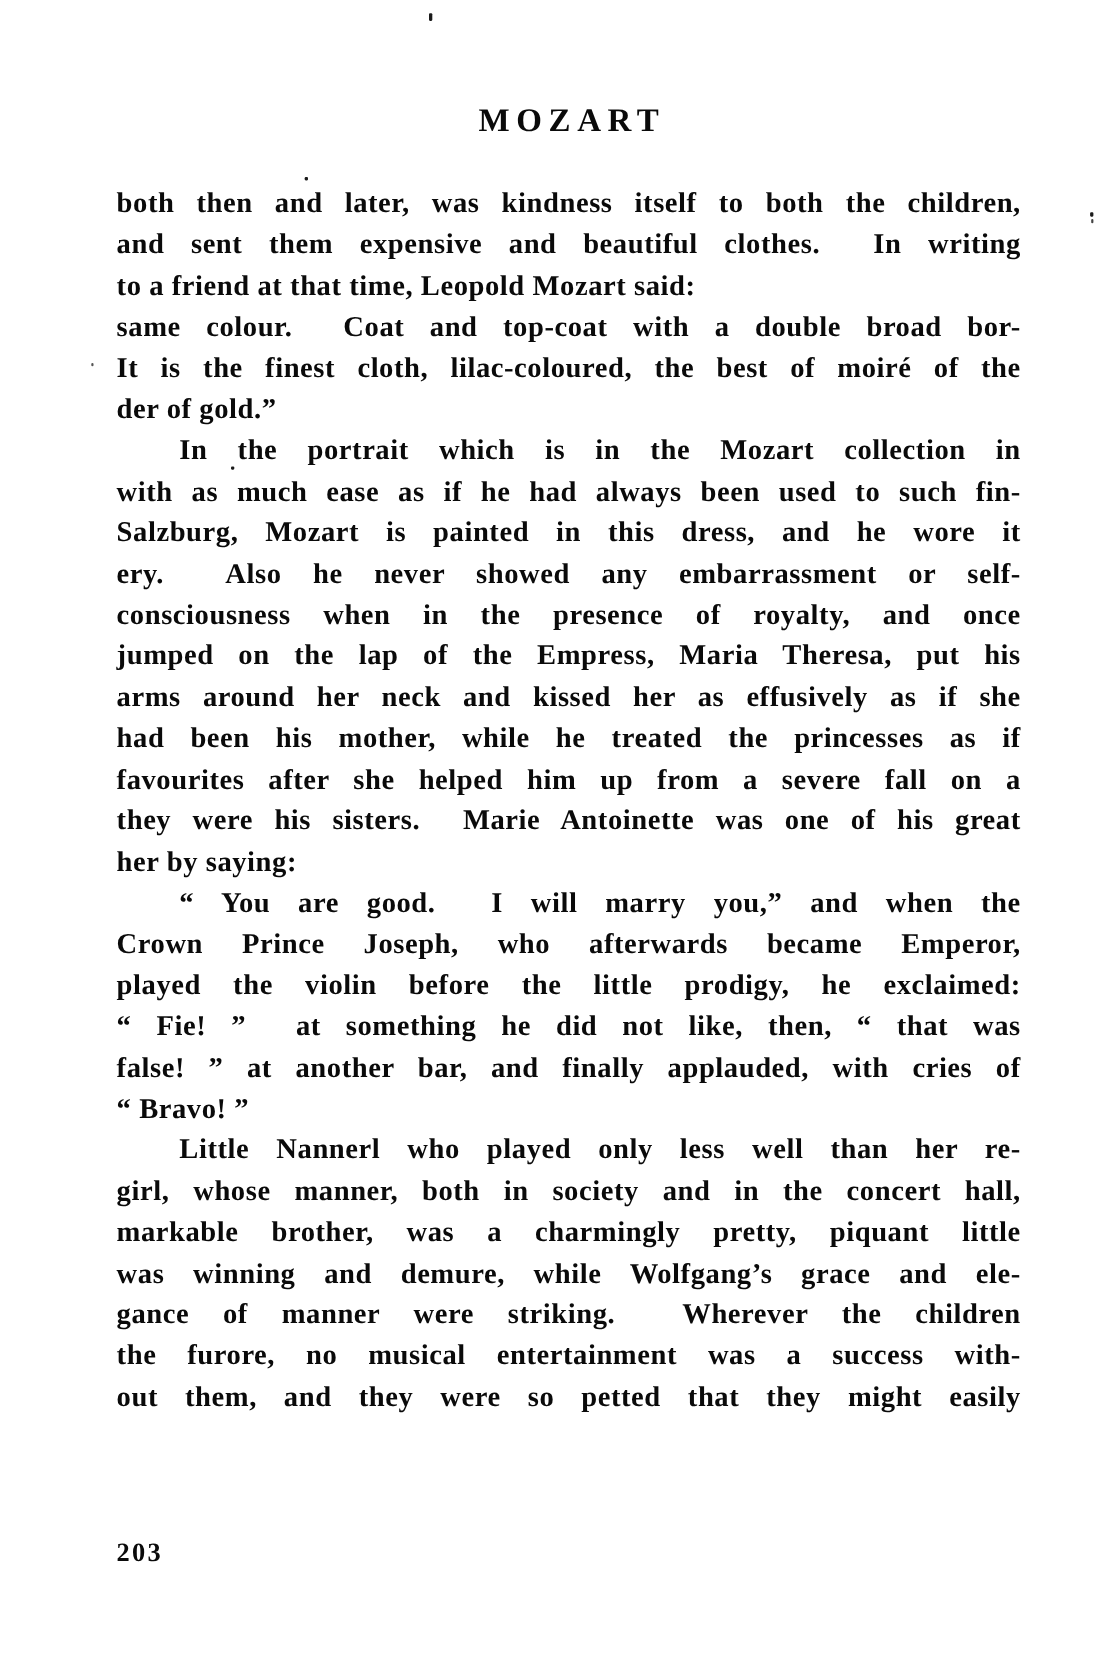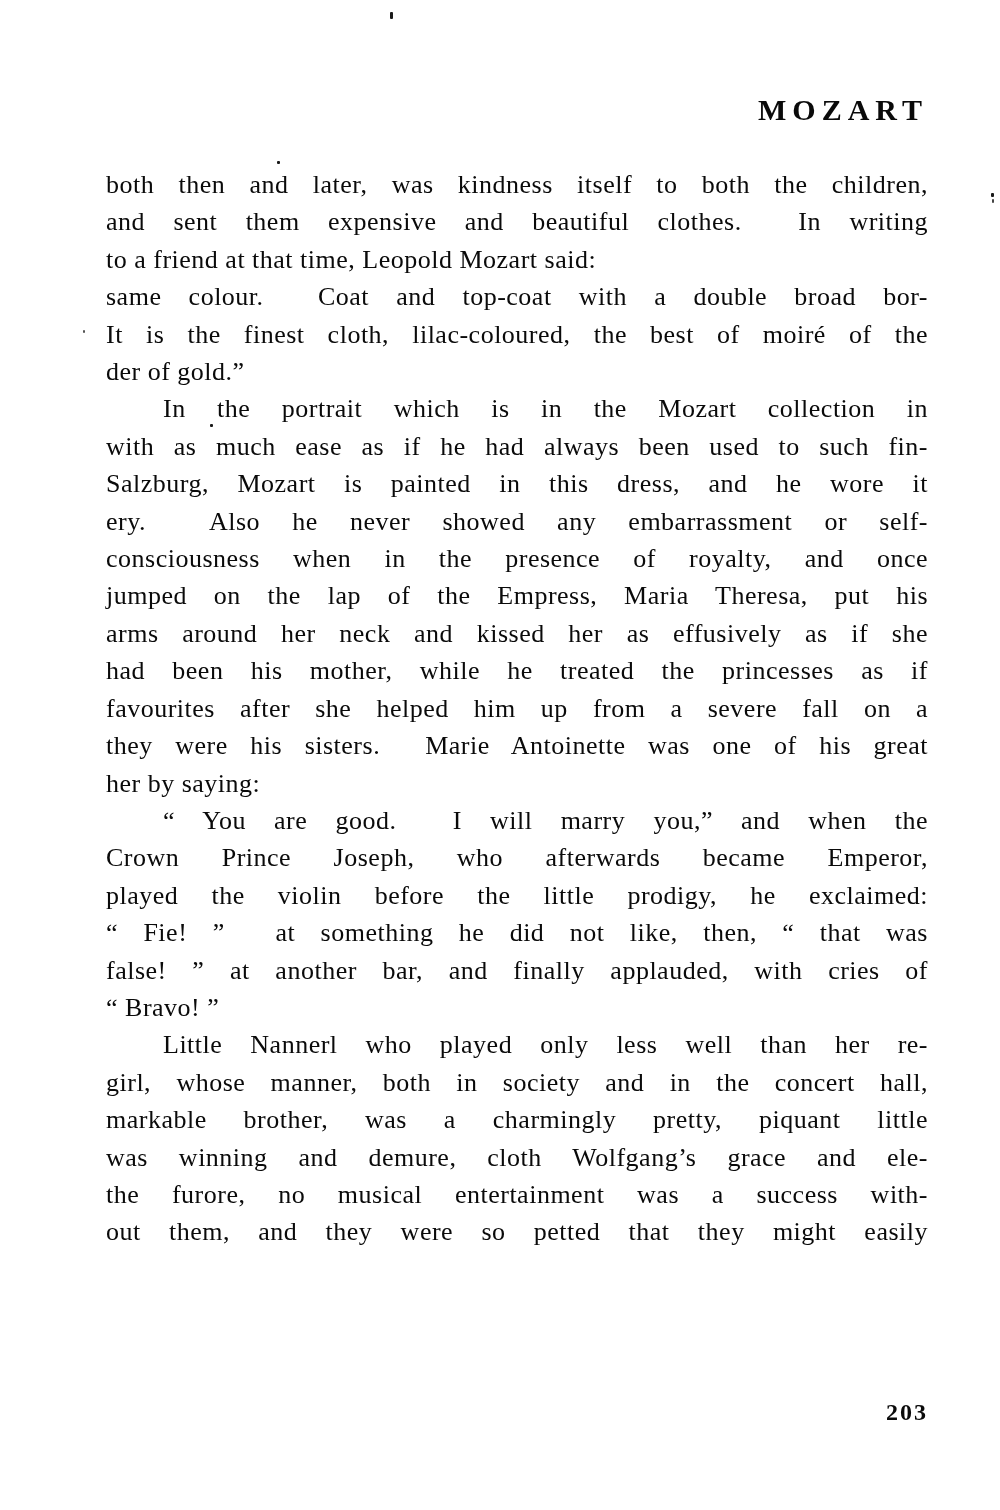--- a/index.html
+++ b/index.html
@@ -8,35 +8,35 @@
     width:1000px; height:1510px;
     background:var(--paper);
     font-family:"Liberation Serif","DejaVu Serif",serif;
   }
   .page {
     position:relative; width:1000px; height:1510px;
     background:var(--paper); overflow:hidden;
   }
   .title {
     position:absolute; top:92px; left:106px; width:822px; margin:0;
-    text-align:right; font-size:30px; line-height:36px; font-weight:bold;
+    text-align:center; font-size:30px; line-height:36px; font-weight:bold;
     letter-spacing:6px; text-indent:6px; color:var(--ink);
   }
   .text-column {
     position:absolute; top:166px; left:106px; width:822px;
-    font-size:26px; line-height:37.4px; font-weight:normal;
+    font-size:26px; line-height:37.4px; font-weight:bold;
     letter-spacing:0.5px; color:var(--ink);
   }
   .paragraph { margin:0; }
   .line { text-align:justify; text-align-last:justify; }
   .line.no-stretch { text-align-last:left; }
   .line.indent { text-indent:57px; }
   .page-number {
     position:absolute; top:1399px; left:106px; width:822px;
-    text-align:right; font-size:24px; font-weight:bold;
+    text-align:left; font-size:24px; font-weight:bold;
     letter-spacing:2px; color:var(--ink);
   }
   .speck { position:absolute; border-radius:1px; }
 </style>
 </head>
 <body>
 
 <div class="page">
   <h1 class="title">MOZART</h1>
 
@@ -69,21 +69,22 @@
         <div class="line">Crown Prince Joseph, who afterwards became Emperor,</div>
         <div class="line">played the violin before the little prodigy, he exclaimed:</div>
         <div class="line">“ Fie! ”&nbsp; at something he did not like, then, “ that was</div>
         <div class="line">false! ” at another bar, and finally applauded, with cries of</div>
         <div class="line no-stretch">“ Bravo! ”</div>
       </div>
       <div class="paragraph">
         <div class="line indent">Little Nannerl who played only less well than her re-</div>
         <div class="line">girl, whose manner, both in society and in the concert hall,</div>
         <div class="line">markable brother, was a charmingly pretty, piquant little</div>
-        <div class="line">was winning and demure, cloth Wolfgang’s grace and ele-</div>
+        <div class="line">was winning and demure, while Wolfgang’s grace and ele-</div>
+        <div class="line">gance of manner were striking.&nbsp; Wherever the children</div>
         <div class="line">the furore, no musical entertainment was a success with-</div>
         <div class="line">out them, and they were so petted that they might easily</div>
       </div>
     </div>
 
   <div class="page-number">203</div>
 <div class="speck" style="left: 390px; top: 12px; width: 3px; height: 7px; background: rgb(26, 26, 26);"></div>
     <div class="speck" style="left: 277px; top: 161px; width: 3px; height: 3px; background: rgb(26, 26, 26);"></div>
     <div class="speck" style="left: 991px; top: 193px; width: 3px; height: 4px; background: rgb(26, 26, 26);"></div>
     <div class="speck" style="left: 992px; top: 199px; width: 2px; height: 4px; background: rgb(68, 68, 68);"></div>

